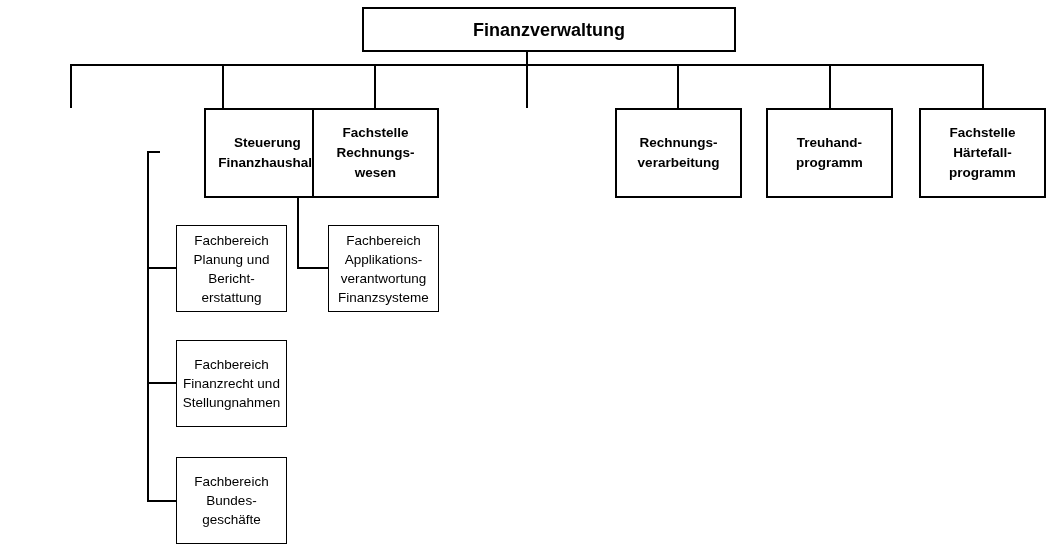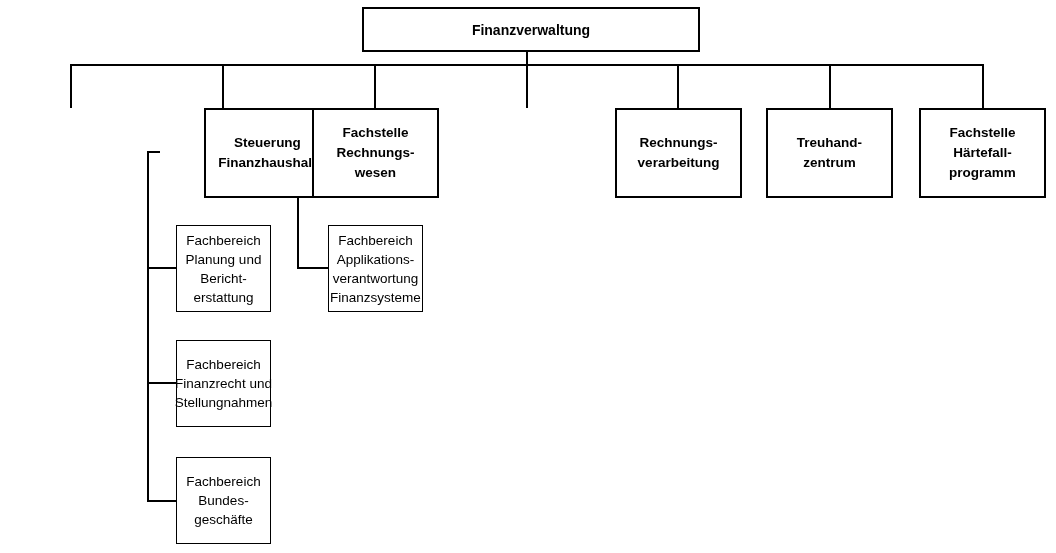--- a/index.html
+++ b/index.html
@@ -22,35 +22,35 @@
     border: 2px solid #000000;
     color: #000000;
     display: flex;
     align-items: center;
     justify-content: center;
     text-align: center;
     white-space: pre-line;
   }
   .box.root {
     left: 362px; top: 7px;
-    width: 338px; height: 45px;
+    width: 374px; height: 45px;
     font-weight: bold;
-    font-size: 14px;
+    font-size: 18px;
     line-height: 18px;
   }
   .box.dept {
     top: 108px;
     width: 127px; height: 90px;
     font-weight: bold;
     font-size: 13.5px;
     line-height: 20px;
   }
   .box.unit {
     border-width: 1.5px;
-    width: 95px; height: 87px;
+    width: 111px; height: 87px;
     font-weight: normal;
     font-size: 13.5px;
     line-height: 19px;
   }
   .dept-1 { left: 8px; }
   .dept-2 { left: 160px; margin-left: 44px; }
   .dept-3 { left: 312px; }
   .dept-4 { left: 463px; }
   .dept-5 { left: 615px; }
   .dept-6 { left: 766px; }
@@ -115,21 +115,21 @@
   <div class="box root">Finanzverwaltung</div>
 
   <div class="box dept dept-2">Steuerung
 Finanzhaushalt</div>
   <div class="box dept dept-3">Fachstelle
 Rechnungs-
 wesen</div>
   <div class="box dept dept-5">Rechnungs-
 verarbeitung</div>
   <div class="box dept dept-6">Treuhand-
-zentrum</div>
+programm</div>
   <div class="box dept dept-7">Fachstelle
 Härtefall-
 programm</div>
 
   <div class="box unit unit-s1">Fachbereich
 Planung und
 Bericht-
 erstattung</div>
   <div class="box unit unit-s2">Fachbereich
 Finanzrecht und

